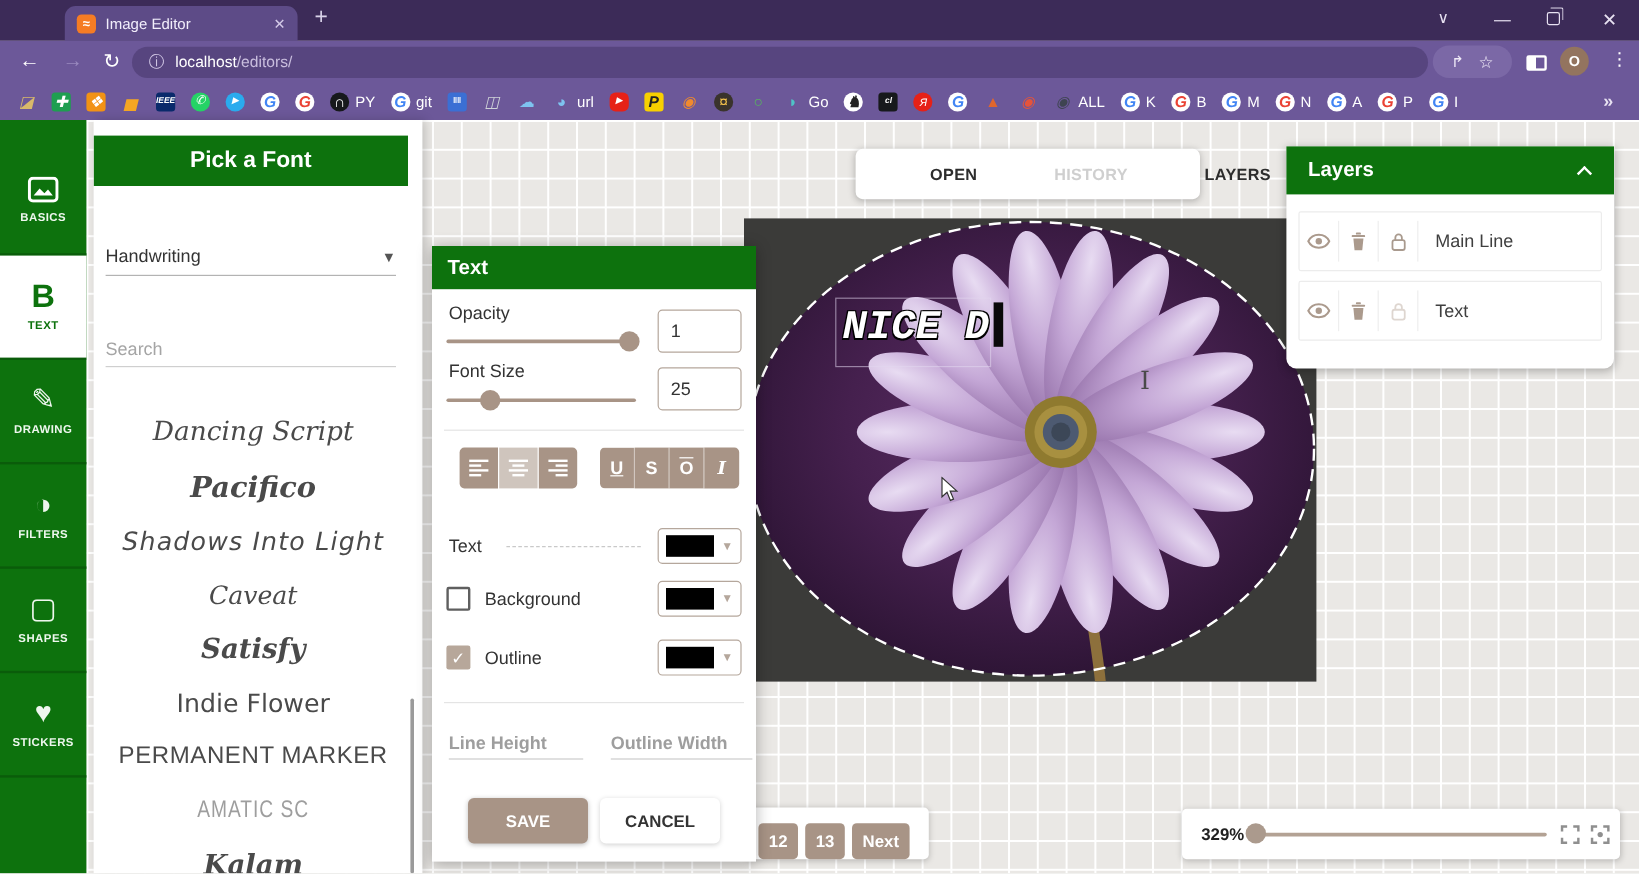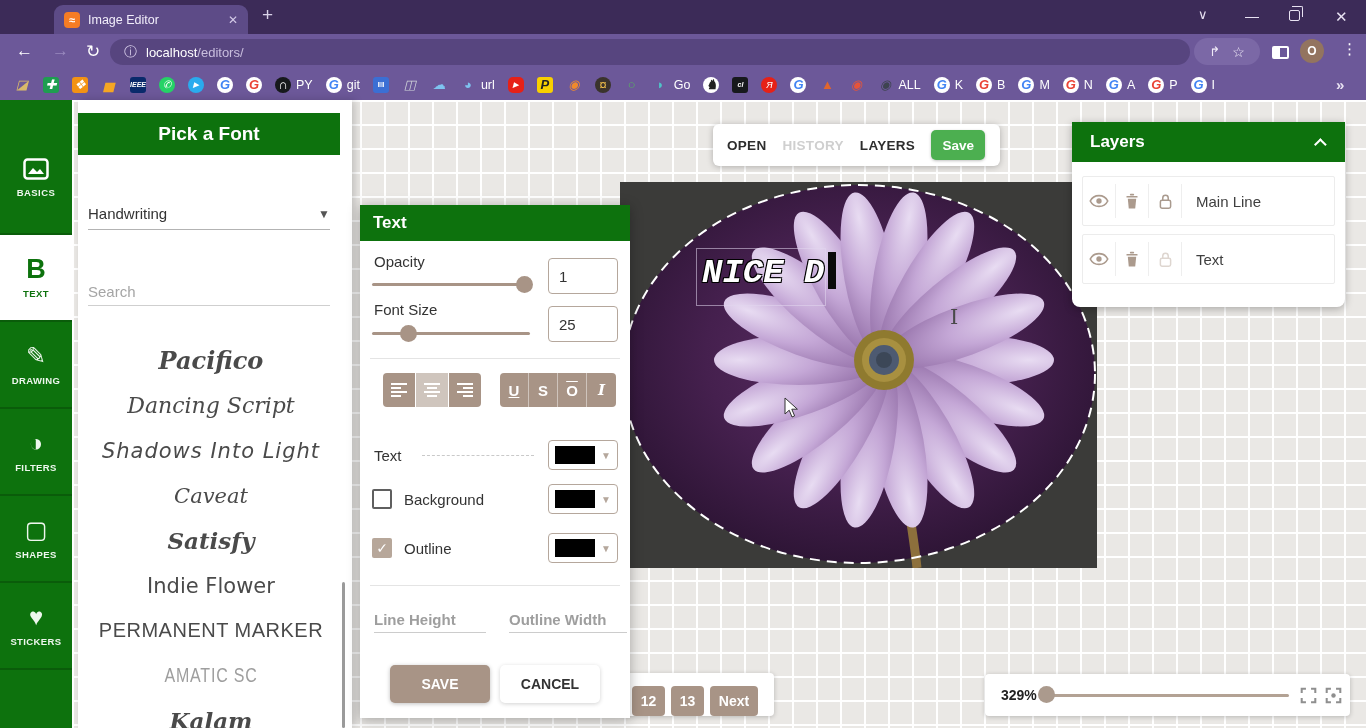--- a/index.html
+++ b/index.html
@@ -53,21 +53,21 @@
 
   
   .workarea { position:absolute; left:0; top:100px; width:1366px; height:628px;
     background-color:#eae8e5;
     background-image:linear-gradient(#ffffff 2px, rgba(255,255,255,0) 2px),linear-gradient(90deg,#ffffff 2px, rgba(255,255,255,0) 2px);
     background-size:24px 24px; }
 
   
   .sidebar { position:absolute; left:0; top:100px; width:72px; height:628px; background:#0d720d; z-index:7; }
   .sb-item { width:72px; height:87px; display:flex; flex-direction:column; align-items:center; justify-content:center; gap:7px; color:#eef7ee; border-bottom:2px solid #0a5c0a; }
-  .sb-item.first { height:135px; padding-top:22px; }
+  .sb-item.first { height:113px; padding-top:22px; }
   .sb-item.active { background:#ffffff; color:#0d720d; }
   .sb-label { font-size:9.5px; font-weight:bold; letter-spacing:.4px; }
   .sb-glyph { font-size:24px; line-height:24px; }
   .sb-glyph.bold-b { font-family:"Liberation Sans",sans-serif; font-weight:bold; font-size:27px; }
 
   
   .font-panel { position:absolute; left:78px; top:100px; width:274px; height:628px; background:#fff; box-shadow:3px 0 8px rgba(0,0,0,.18); z-index:8; overflow:hidden; }
   .fp-header { position:absolute; left:0; top:13px; width:262px; height:42px; background:#0d720d; color:#fff; font-size:19px; font-weight:bold; display:flex; align-items:center; justify-content:center; }
   .fp-select { position:absolute; left:10px; top:98px; width:242px; height:32px; border-bottom:1px solid #b3b3b3; display:flex; align-items:center; justify-content:space-between; font-size:15px; color:#333; }
   .fp-caret { color:#555; font-size:12px; }
@@ -115,21 +115,21 @@
   .checkbox { position:absolute; left:12px; width:20px; height:20px; border:2px solid #5f5f5f; border-radius:2px; background:#fff; }
   .checkbox.checked { border:none; background:#b7a79a; color:#fff; font-size:14px; display:flex; align-items:center; justify-content:center; }
   .ph-input { position:absolute; border:none; border-bottom:1px solid #cccccc; font-size:15px; font-weight:bold; color:#555; outline:none; background:transparent; height:26px; font-family:"Liberation Sans",sans-serif; }
   .ph-input::placeholder { color:#9e9e9e; }
   .tp-btn { position:absolute; top:460px; width:100px; height:38px; border-radius:5px; font-size:14px; font-weight:bold; display:flex; align-items:center; justify-content:center; box-shadow:0 1px 4px rgba(0,0,0,.25); }
   .tp-save { left:30px; background:#a89486; color:#fff; }
   .tp-cancel { left:140px; background:#fff; color:#333; box-shadow:0 1px 4px rgba(0,0,0,.18); }
 
   
   .top-card { position:absolute; left:713px; top:124px; width:287px; height:42px; background:#fff; border-radius:6px; box-shadow:0 1px 6px rgba(0,0,0,.25); display:flex; align-items:center; padding:0 14px; gap:16px; z-index:6; }
-  .tc-item { font-size:13.5px; font-weight:bold; color:#2d2d2d; letter-spacing:.3px; }
+  .tc-item { font-size:13.5px; font-weight:bold; color:#2d2d2d; letter-spacing:.3px;margin-left:48px; }
   .tc-item.disabled { color:#cfcfcf; }
   .tc-save { background:#4caf50; color:#fff; font-size:13.5px; font-weight:bold; width:54px; height:30px; border-radius:5px; display:flex; align-items:center; justify-content:center; box-shadow:0 1px 3px rgba(0,0,0,.25); }
 
   
   .layers-panel { position:absolute; left:1072px; top:122px; width:273px; height:185px; background:#fff; border-radius:0 0 8px 8px; box-shadow:0 2px 8px rgba(0,0,0,.28); z-index:6; }
   .lp-header { height:40px; background:#0d720d; color:#fff; display:flex; align-items:center; justify-content:space-between; padding:0 18px; }
   .lp-title { font-size:17px; font-weight:bold; }
   .lp-chevron { width:9px; height:9px; border-left:2px solid #fff; border-top:2px solid #fff; transform:rotate(45deg) translateY(3px); }
   .lp-rows { padding:14px 10px 0 10px; }
   .lp-row { height:50px; border:1px solid #ececec; border-radius:2px; display:flex; align-items:center; margin-bottom:8px; }
@@ -457,23 +457,23 @@
 
   <div class="font-panel">
     <div class="fp-header">Pick a Font</div>
     <div class="fp-select">
       <span>Handwriting</span>
       <span class="fp-caret">▼</span>
     </div>
     <input class="fp-search" placeholder="Search" style="">
     <div class="fp-list">
 
+        <div class="font-item f-dancing">Dancing Script</div>
+
         <div class="font-item f-pacifico">Pacifico</div>
-
-        <div class="font-item f-dancing">Dancing Script</div>
 
         <div class="font-item f-shadows">Shadows Into Light</div>
 
         <div class="font-item f-caveat">Caveat</div>
 
         <div class="font-item f-satisfy">Satisfy</div>
 
         <div class="font-item f-indie">Indie Flower</div>
 
         <div class="font-item f-marker">Permanent Marker</div>

